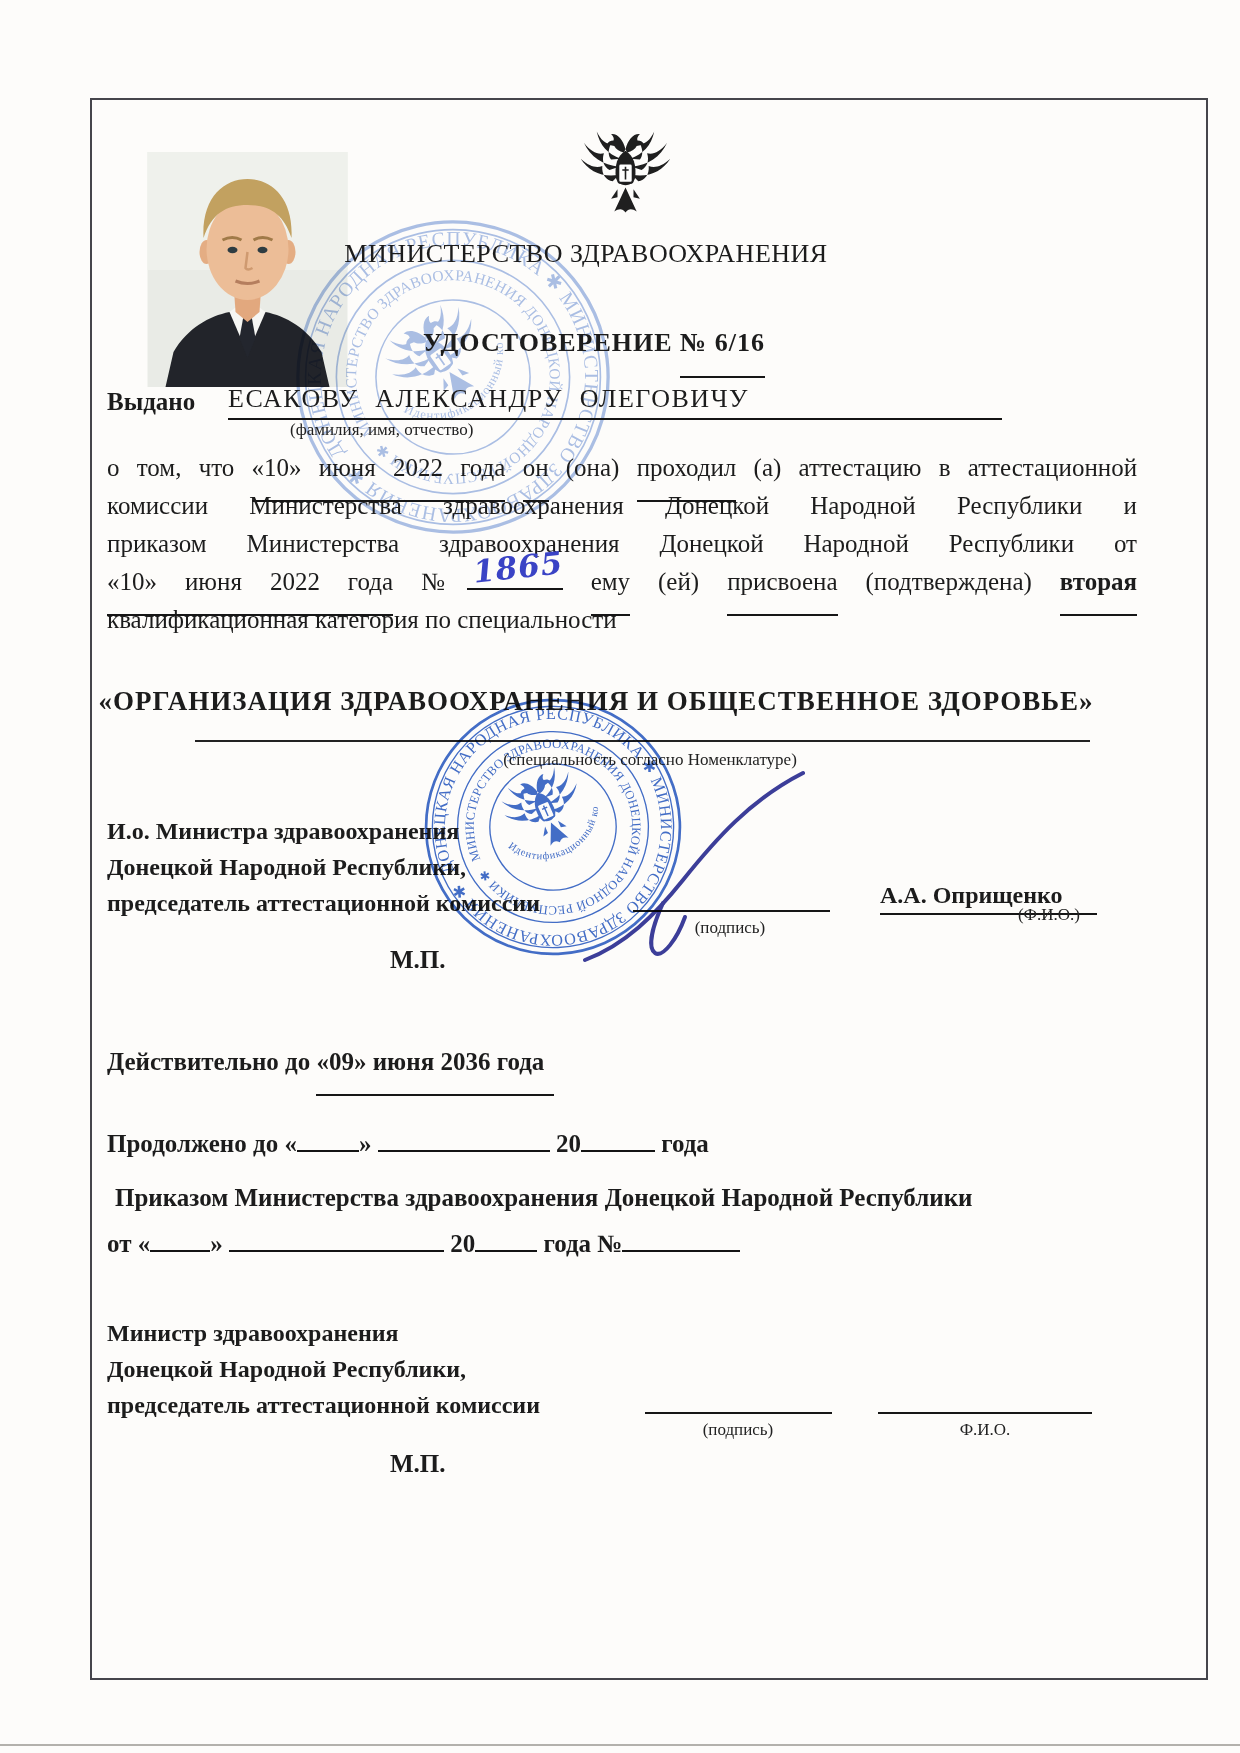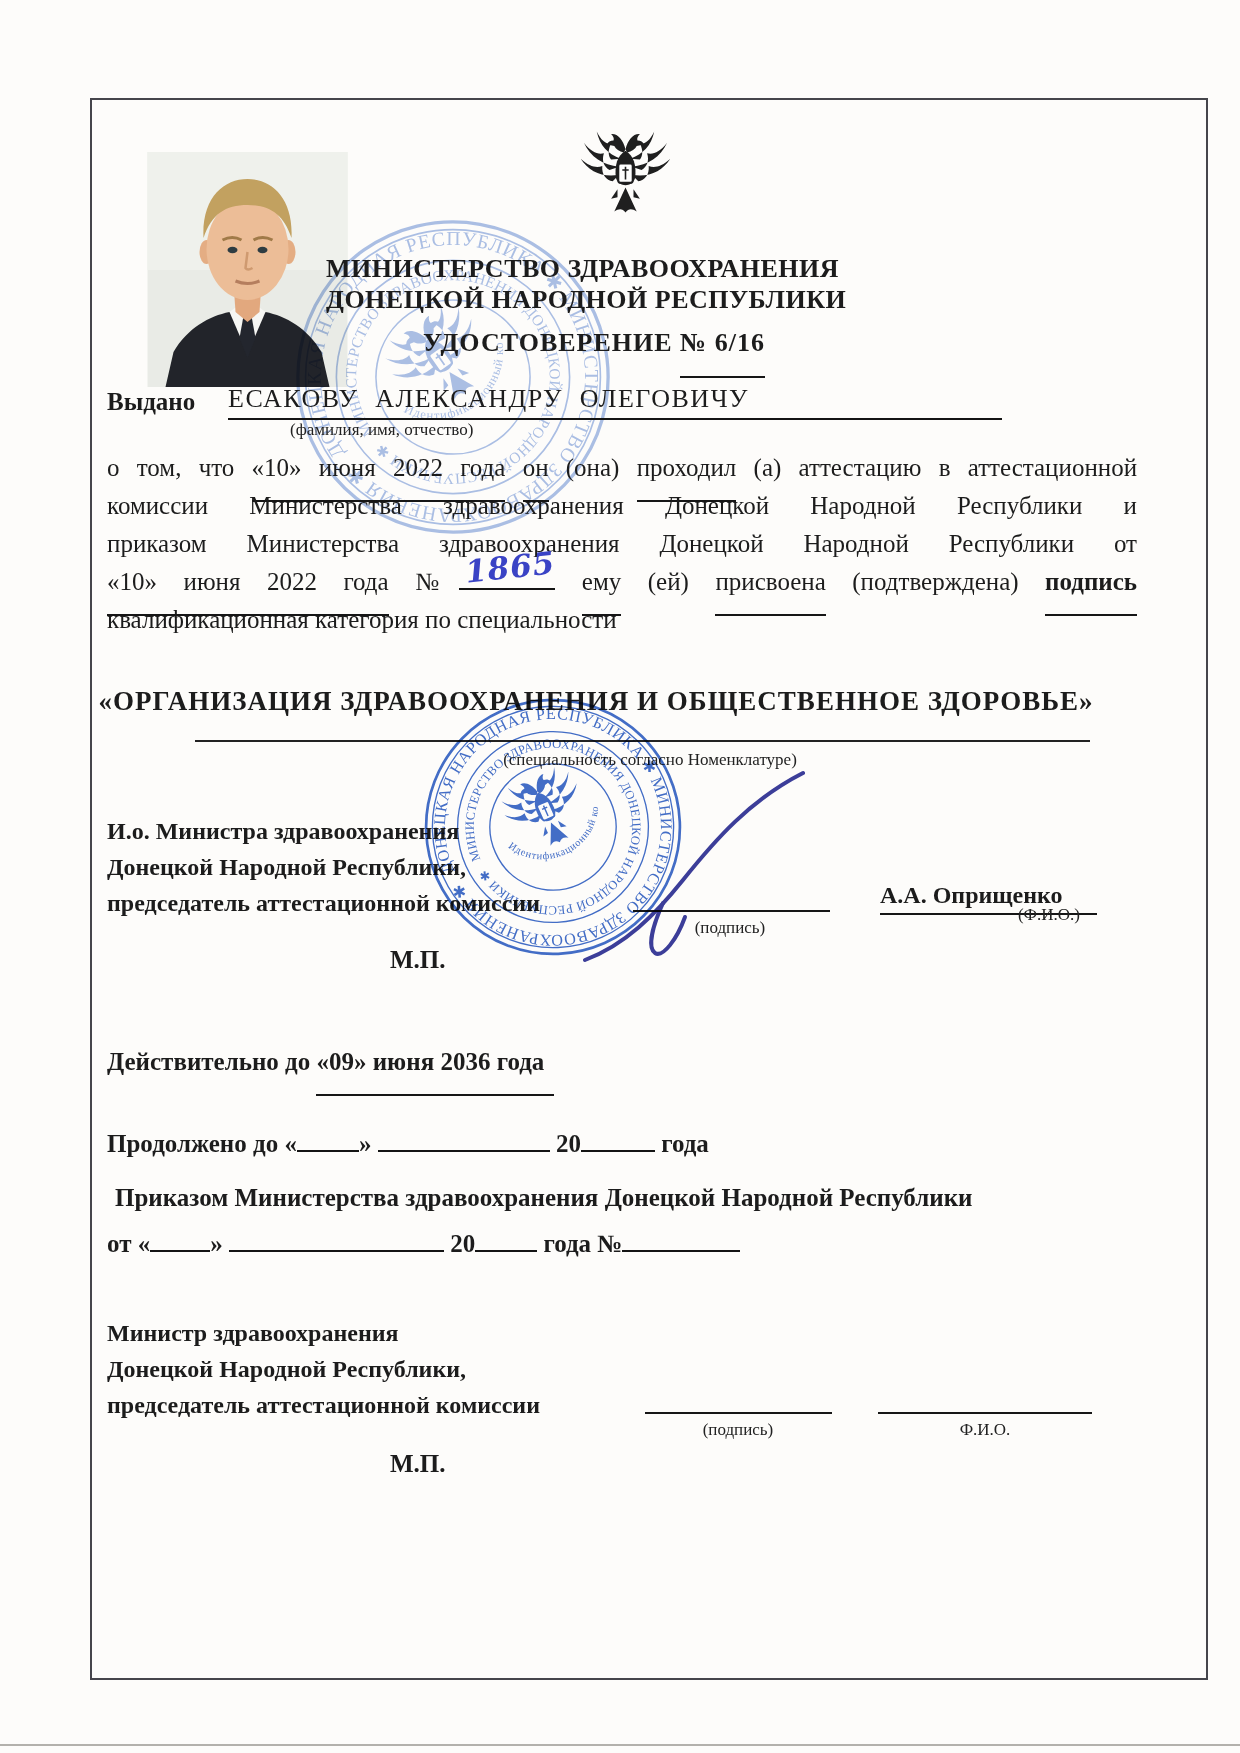--- a/index.html
+++ b/index.html
@@ -11,22 +11,22 @@
   }
   .abs{position:absolute;}
   .frame{
     left:90px;top:98px;width:1114px;height:1578px;
     border:2px solid #45454b;background:transparent;
   }
   .scan-edge{left:0;top:1744px;width:1240px;height:2px;background:#b3b1ac;}
   .t{position:absolute;white-space:nowrap;}
   .b{font-weight:bold;}
   .u{border-bottom:2px solid #161616;padding-bottom:19px;}
-  .ministry{left:326px;top:238px;width:520px;
-    font-size:26px;font-weight:bold;line-height:31px;letter-spacing:.5px;margin-top:15px;}
+  .ministry{left:326px;top:238px;width:520px;text-align:center;
+    font-size:26px;font-weight:normal;line-height:31px;letter-spacing:.5px;}
   .doc-title{left:334px;top:328px;width:520px;text-align:center;
     font-size:26px;font-weight:bold;letter-spacing:1px;}
   .issued-label{left:107px;top:388px;font-size:25px;font-weight:600;}
   .issued-name{left:228px;top:384px;width:774px;height:34px;
     border-bottom:2.5px solid #141414;font-size:26px;font-weight:normal;
     letter-spacing:1.5px;word-spacing:9px;}
   .small-cap{font-size:17px;color:#222;}
   .para{left:107px;top:449px;width:1030px;font-size:25px;line-height:38px;}
   .pline{text-align:justify;text-align-last:justify;}
   .pline.last{text-align-last:left;}
@@ -122,21 +122,20 @@
 <svg class="abs stamp" style="left:288px;top:212px;color:#5a83d2;opacity:.5;transform:rotate(-35deg)" width="330" height="330" viewBox="0 0 300 300">
   <use href="#round-stamp" width="300" height="300"></use>
 </svg>
 
 <svg class="abs" style="left:577px;top:122px;color:#1f1f1f" width="97" height="112" viewBox="0 0 120 140">
   <use href="#eagle" width="120" height="140"></use>
 </svg>
 
 <div class="t ministry">
   <div>МИНИСТЕРСТВО ЗДРАВООХРАНЕНИЯ</div>
-  <div>ДОНЕЦКОЙ НАРОДНОЙ РЕСПУБЛИКИ</div>
 </div>
 
 <div class="t doc-title">
   <span>УДОСТОВЕРЕНИЕ</span>
   <span class="u">№ 6/16</span>
 </div>
 
 <div class="t issued-label">Выдано</div>
 <div class="t issued-name">ЕСАКОВУ АЛЕКСАНДРУ ОЛЕГОВИЧУ</div>
 <div class="t small-cap" style="left:290px;top:420px;width:400px;text-align:left">(фамилия, имя, отчество)</div>
@@ -152,21 +151,21 @@
   </div>
   <div class="pline">комиссии Министерства здравоохранения Донецкой Народной Республики и</div>
   <div class="pline">приказом Министерства здравоохранения Донецкой Народной Республики от</div>
   <div class="pline">
     <span class="u">«10» июня 2022 года</span>
     <span>№</span><span class="blank" style="width:96px"><span class="handwritten">1865</span></span>
     <span class="u">ему</span>
     <span>(ей)</span>
     <span class="u">присвоена</span>
     <span>(подтверждена)</span>
-    <span class="u b">подпись</span>
+    <span class="u b">вторая</span>
   </div>
   <div class="pline last">квалификационная категория по специальности</div>
 </div>
 
 <div class="t spec-title">«ОРГАНИЗАЦИЯ ЗДРАВООХРАНЕНИЯ И ОБЩЕСТВЕННОЕ ЗДОРОВЬЕ»</div>
 <div class="abs spec-rule"></div>
 <div class="t small-cap spec-cap">(специальность согласно Номенклатуре)</div>
 
 <div class="t sigblock" style="left:107px;top:818px">И.о. Министра здравоохранения</div>
 <div class="t sigblock" style="left:107px;top:854px">Донецкой Народной Республики,</div>

